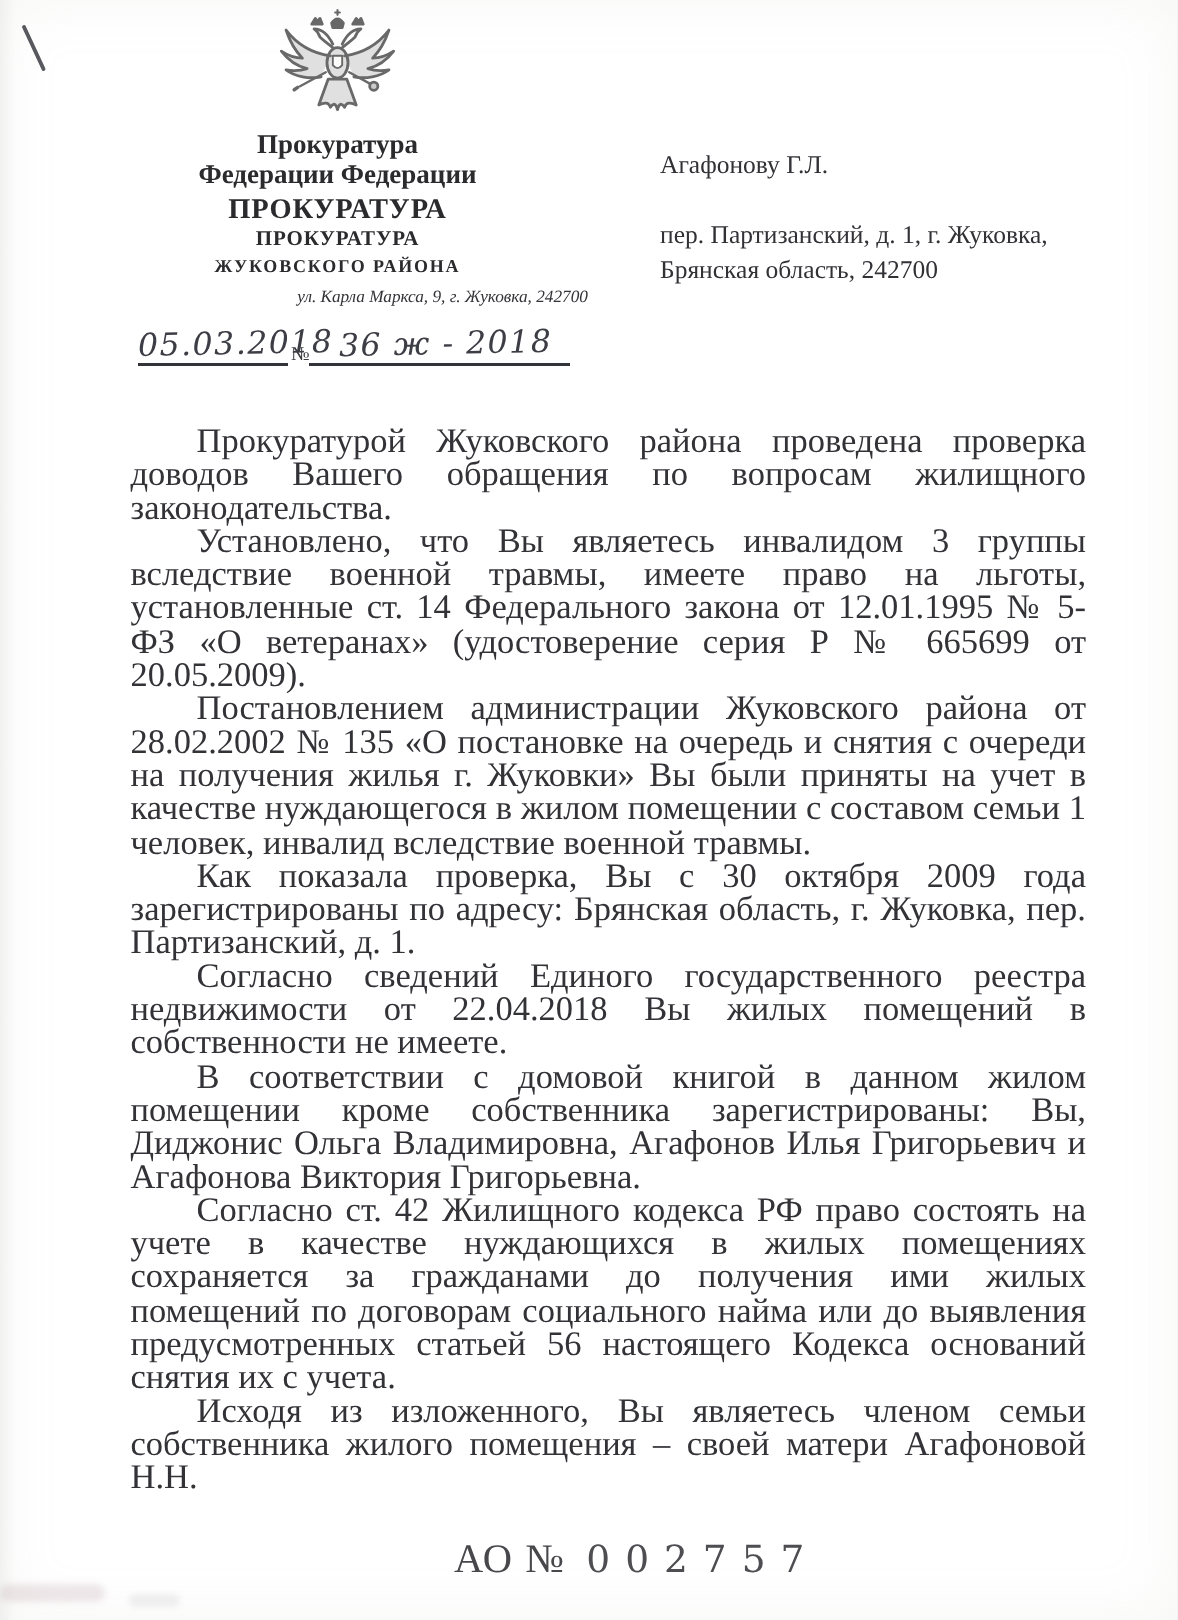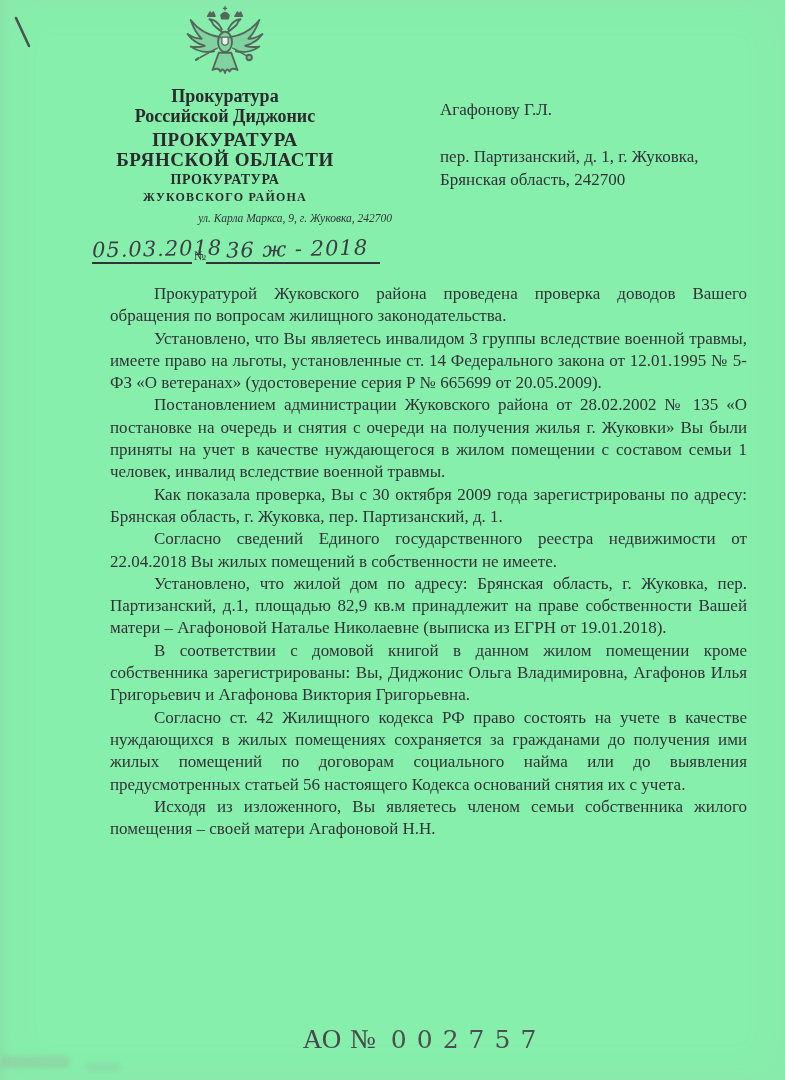--- a/index.html
+++ b/index.html
@@ -5,21 +5,21 @@
   html, body { margin: 0; padding: 0; }
   body {
     background: #e8e8e8;
     font-family: "Liberation Serif", "DejaVu Serif", serif;
   }
   .page {
     position: relative;
     width: 785px;
     height: 1080px;
     margin: 0 auto;
-    background: #86efac;
+    background: #ffffff;
     color: #2f2f33;
     overflow: hidden;
     box-shadow: inset 0 0 40px rgba(180,180,175,0.12);
   }
   
   .page::before {
     content: "";
     position: absolute; left: 0; top: 0; bottom: 0; width: 10px;
     background: linear-gradient(to right, rgba(120,120,120,0.07), rgba(120,120,120,0));
     pointer-events: none;
@@ -60,23 +60,23 @@
   .hand.date { left: 34px; }
   .hand.num  { left: 168px; }
 
   
   .recipient { position: absolute; left: 440px; top: 98px; font-size: 17px; line-height: 23px; color: #313136; }
   .rname { margin-bottom: 24px; }
 
   
   .body-text {
     position: absolute;
-    left: 110px; top: 283px;
+    left: 87px; top: 283px;
     width: 637px;
-    font-size: 17px;
+    font-size: 23px;
     line-height: 22.3px;
     text-align: justify;
     color: #323237;
   }
   .body-text p { margin: 0; text-indent: 44px; }
 
   
   .form-number {
     position: absolute;
     left: 0; top: 1024px; width: 100%;
@@ -121,23 +121,22 @@
         <ellipse cx="60" cy="46" rx="9" ry="13" fill="#6a6a6a" fill-opacity="0.25"></ellipse>
         <path d="M56 40 h8 v8 q-4 5 -8 0 z" fill="#fbfbfa" stroke-width="1.6"></path>
         <path d="M52 60 L44 82 Q52 78 54 84 Q58 78 60 86 Q62 78 66 84 Q68 78 76 82 L68 60 Z" fill="#6a6a6a" fill-opacity="0.25"></path>
         <path d="M50 54 L28 66" stroke-width="2"></path>
         <path d="M26 67 l-3 2" stroke-width="3"></path>
         <path d="M70 54 L88 64" stroke-width="2"></path>
         <circle cx="91" cy="66" r="3.5" fill="#6a6a6a" fill-opacity="0.4"></circle>
       </g>
     </svg>
     <div class="org-a">Прокуратура</div>
-    <div class="org-a">Российской Диджонис</div>
+    <div class="org-a">Федерации Федерации</div>
     <div class="org-b">ПРОКУРАТУРА</div>
-    <div class="org-b2">БРЯНСКОЙ ОБЛАСТИ</div>
     <div class="org-c">ПРОКУРАТУРА</div>
     <div class="org-d">ЖУКОВСКОГО РАЙОНА</div>
     <div class="lh-address">ул. Карла Маркса, 9, г. Жуковка, 242700</div>
 
     <div class="refline">
       <span class="uline uline1"></span>
       <span class="ref-no">№</span>
       <span class="uline uline2"></span>
       <span class="hand date">05.03.2018</span>
       <span class="hand num">36 ж - 2018</span>
@@ -149,21 +148,20 @@
     <div>пер. Партизанский, д. 1, г. Жуковка,</div>
     <div>Брянская область, 242700</div>
   </div>
 
   <div class="body-text">
     <p>Прокуратурой Жуковского района проведена проверка доводов Вашего обращения по вопросам жилищного законодательства.</p>
     <p>Установлено, что Вы являетесь инвалидом 3 группы вследствие военной травмы, имеете право на льготы, установленные ст. 14 Федерального закона от 12.01.1995 № 5-ФЗ «О ветеранах» (удостоверение серия Р № 665699 от 20.05.2009).</p>
     <p>Постановлением администрации Жуковского района от 28.02.2002 № 135 «О постановке на очередь и снятия с очереди на получения жилья г. Жуковки» Вы были приняты на учет в качестве нуждающегося в жилом помещении с составом семьи 1 человек, инвалид вследствие военной травмы.</p>
     <p>Как показала проверка, Вы с 30 октября 2009 года зарегистрированы по адресу: Брянская область, г. Жуковка, пер. Партизанский, д. 1.</p>
     <p>Согласно сведений Единого государственного реестра недвижимости от 22.04.2018 Вы жилых помещений в собственности не имеете.</p>
-    <p>Установлено, что жилой дом по адресу: Брянская область, г. Жуковка, пер. Партизанский, д.1, площадью 82,9 кв.м принадлежит на праве собственности Вашей матери – Агафоновой Наталье Николаевне (выписка из ЕГРН от 19.01.2018).</p>
     <p>В соответствии с домовой книгой в данном жилом помещении кроме собственника зарегистрированы: Вы, Диджонис Ольга Владимировна, Агафонов Илья Григорьевич и Агафонова Виктория Григорьевна.</p>
     <p>Согласно ст. 42 Жилищного кодекса РФ право состоять на учете в качестве нуждающихся в жилых помещениях сохраняется за гражданами до получения ими жилых помещений по договорам социального найма или до выявления предусмотренных статьей 56 настоящего Кодекса оснований снятия их с учета.</p>
     <p>Исходя из изложенного, Вы являетесь членом семьи собственника жилого помещения – своей матери Агафоновой Н.Н.</p>
   </div>
 
   <div class="form-number">
     <span class="fn-series">АО №</span>
     <span class="fn-digits">002757</span>
   </div>
 

